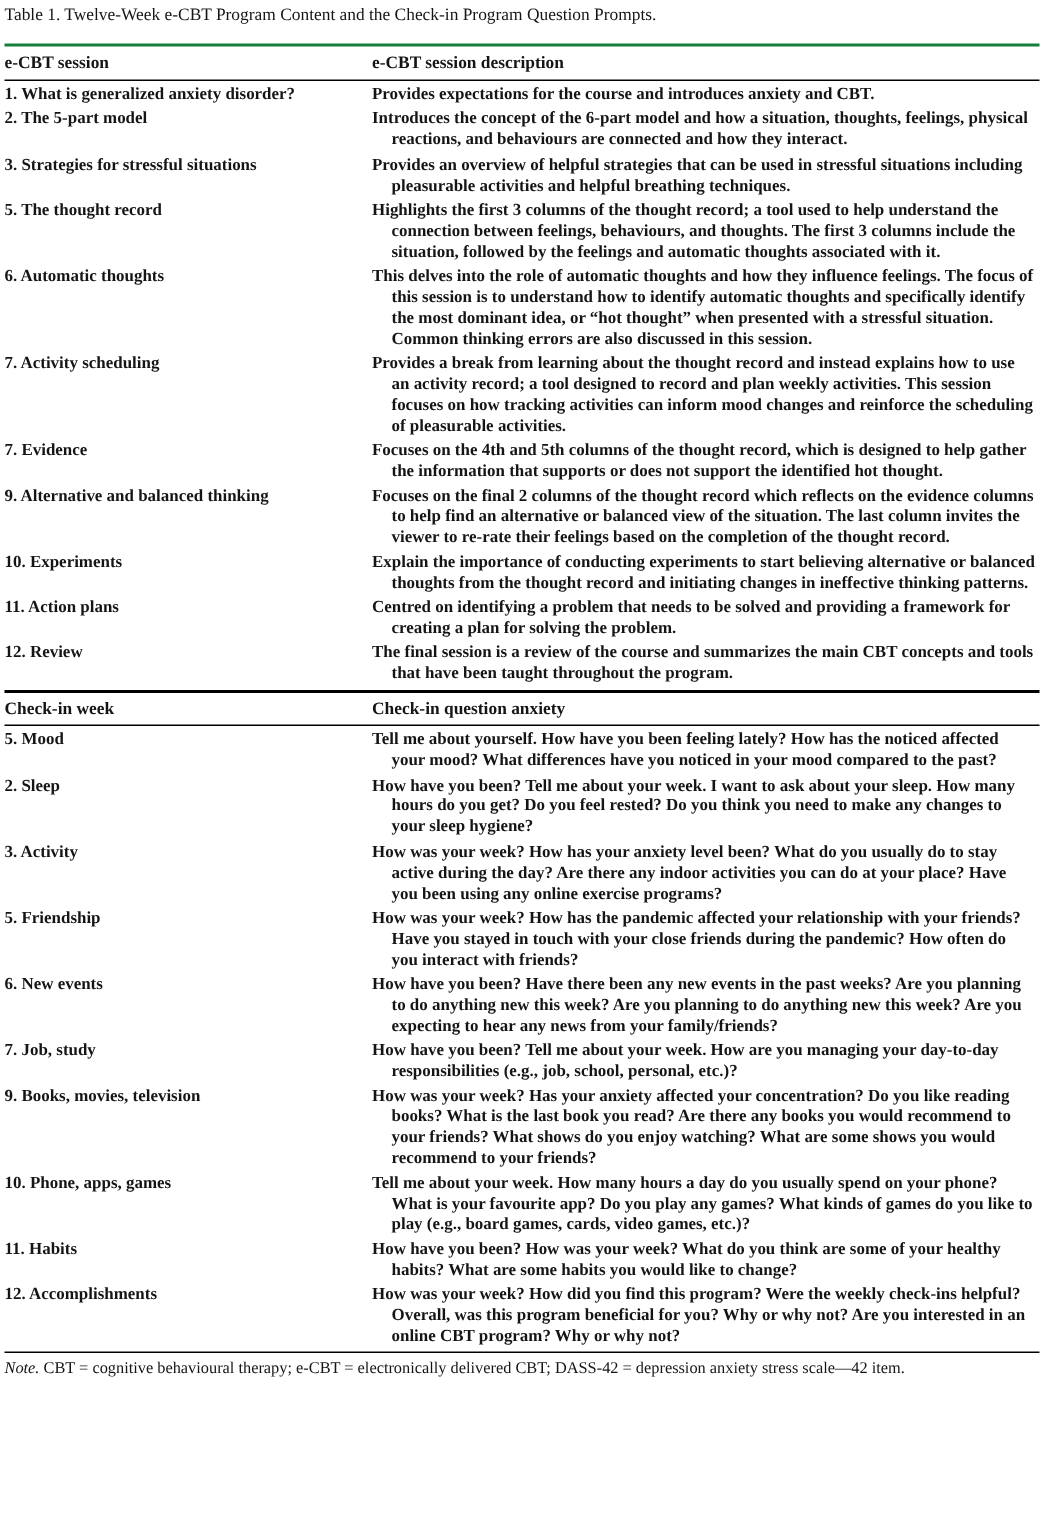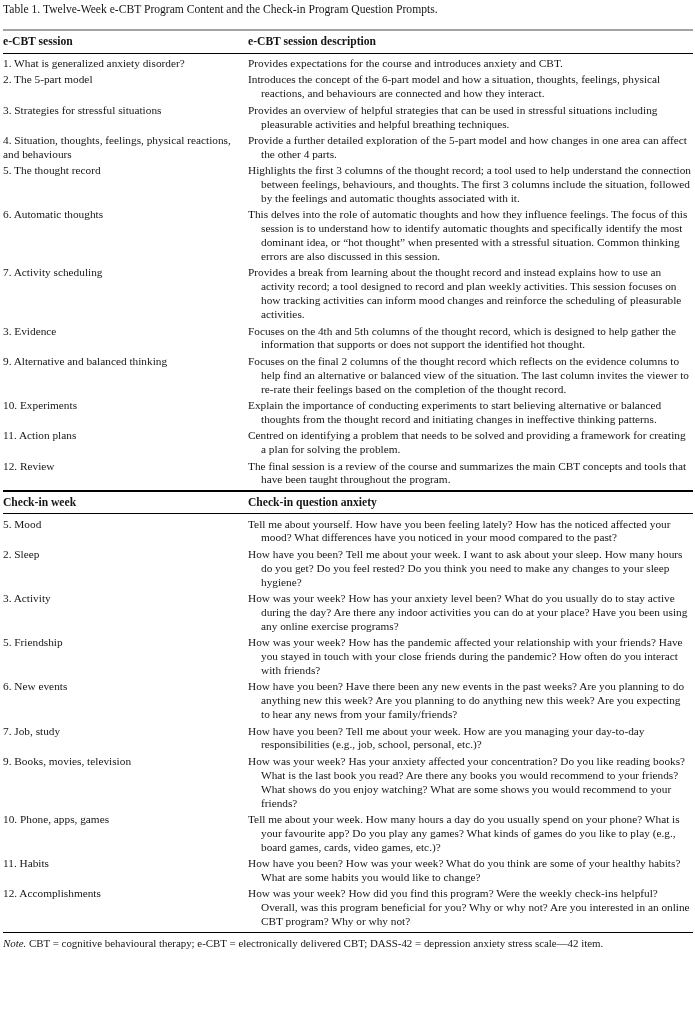--- a/index.html
+++ b/index.html
@@ -13,40 +13,41 @@
     line-height: 1.23;
     color: #151515;
     background: #ffffff;
   }
   .table-title { margin: 0 0 4px 0; font-size: 11.6px; }
   .table-title .bold { font-weight: normal; }
   table.program-table {
     border-collapse: collapse;
     table-layout: fixed;
     width: 100%;
-    border-top: 2px solid #a3a3a3;
+    border-top: 2px solid #15803d;
     border-bottom: 1.2px solid #000;
     margin-top: 12px;
   }
   col.c1 { width: 245px; }
   th {
     text-align: left;
     font-weight: bold;
     font-size: 11.6px;
     padding: 4px 6px 3px 0;
     border-bottom: 1.2px solid #000;
     vertical-align: top;
   }
   tr.section-head th {
     border-top: 2px solid #000;
     border-bottom: 1.2px solid #000;
   }
   td {
     vertical-align: top;
     padding: 0 6px 2.5px 0;
+    font-weight: bold;
   }
   td.session { padding-right: 10px; }
   td.desc { padding-left: 13px; text-indent: -13px; padding-right: 2px; }
   tbody tr.first td { padding-top: 3.5px; }
   .note { margin: 4px 0 0 0; font-size: 10.9px; line-height: 1.25; }
   .note .italic { font-style: italic; }
 </style>
 </head>
 <body>
 
@@ -72,37 +73,33 @@
         </tr>
       <tr>
           <td class="session">2. The 5-part model</td>
           <td class="desc">Introduces the concept of the 6-part model and how a situation, thoughts, feelings, physical reactions, and behaviours are connected and how they interact.</td>
         </tr>
       <tr>
           <td class="session">3. Strategies for stressful situations</td>
           <td class="desc">Provides an overview of helpful strategies that can be used in stressful situations including pleasurable activities and helpful breathing techniques.</td>
         </tr>
       <tr>
-          <td class="session">4. Situation, thoughts, feelings, physical reactions, and behaviours</td>
-          <td class="desc">Provide a further detailed exploration of the 5-part model and how changes in one area can affect the other 4 parts.</td>
-        </tr>
-      <tr>
           <td class="session">5. The thought record</td>
           <td class="desc">Highlights the first 3 columns of the thought record; a tool used to help understand the connection between feelings, behaviours, and thoughts. The first 3 columns include the situation, followed by the feelings and automatic thoughts associated with it.</td>
         </tr>
       <tr>
           <td class="session">6. Automatic thoughts</td>
           <td class="desc">This delves into the role of automatic thoughts and how they influence feelings. The focus of this session is to understand how to identify automatic thoughts and specifically identify the most dominant idea, or “hot thought” when presented with a stressful situation. Common thinking errors are also discussed in this session.</td>
         </tr>
       <tr>
           <td class="session">7. Activity scheduling</td>
           <td class="desc">Provides a break from learning about the thought record and instead explains how to use an activity record; a tool designed to record and plan weekly activities. This session focuses on how tracking activities can inform mood changes and reinforce the scheduling of pleasurable activities.</td>
         </tr>
       <tr>
-          <td class="session">3. Evidence</td>
+          <td class="session">7. Evidence</td>
           <td class="desc">Focuses on the 4th and 5th columns of the thought record, which is designed to help gather the information that supports or does not support the identified hot thought.</td>
         </tr>
       <tr>
           <td class="session">9. Alternative and balanced thinking</td>
           <td class="desc">Focuses on the final 2 columns of the thought record which reflects on the evidence columns to help find an alternative or balanced view of the situation. The last column invites the viewer to re-rate their feelings based on the completion of the thought record.</td>
         </tr>
       <tr>
           <td class="session">10. Experiments</td>
           <td class="desc">Explain the importance of conducting experiments to start believing alternative or balanced thoughts from the thought record and initiating changes in ineffective thinking patterns.</td>
         </tr>

